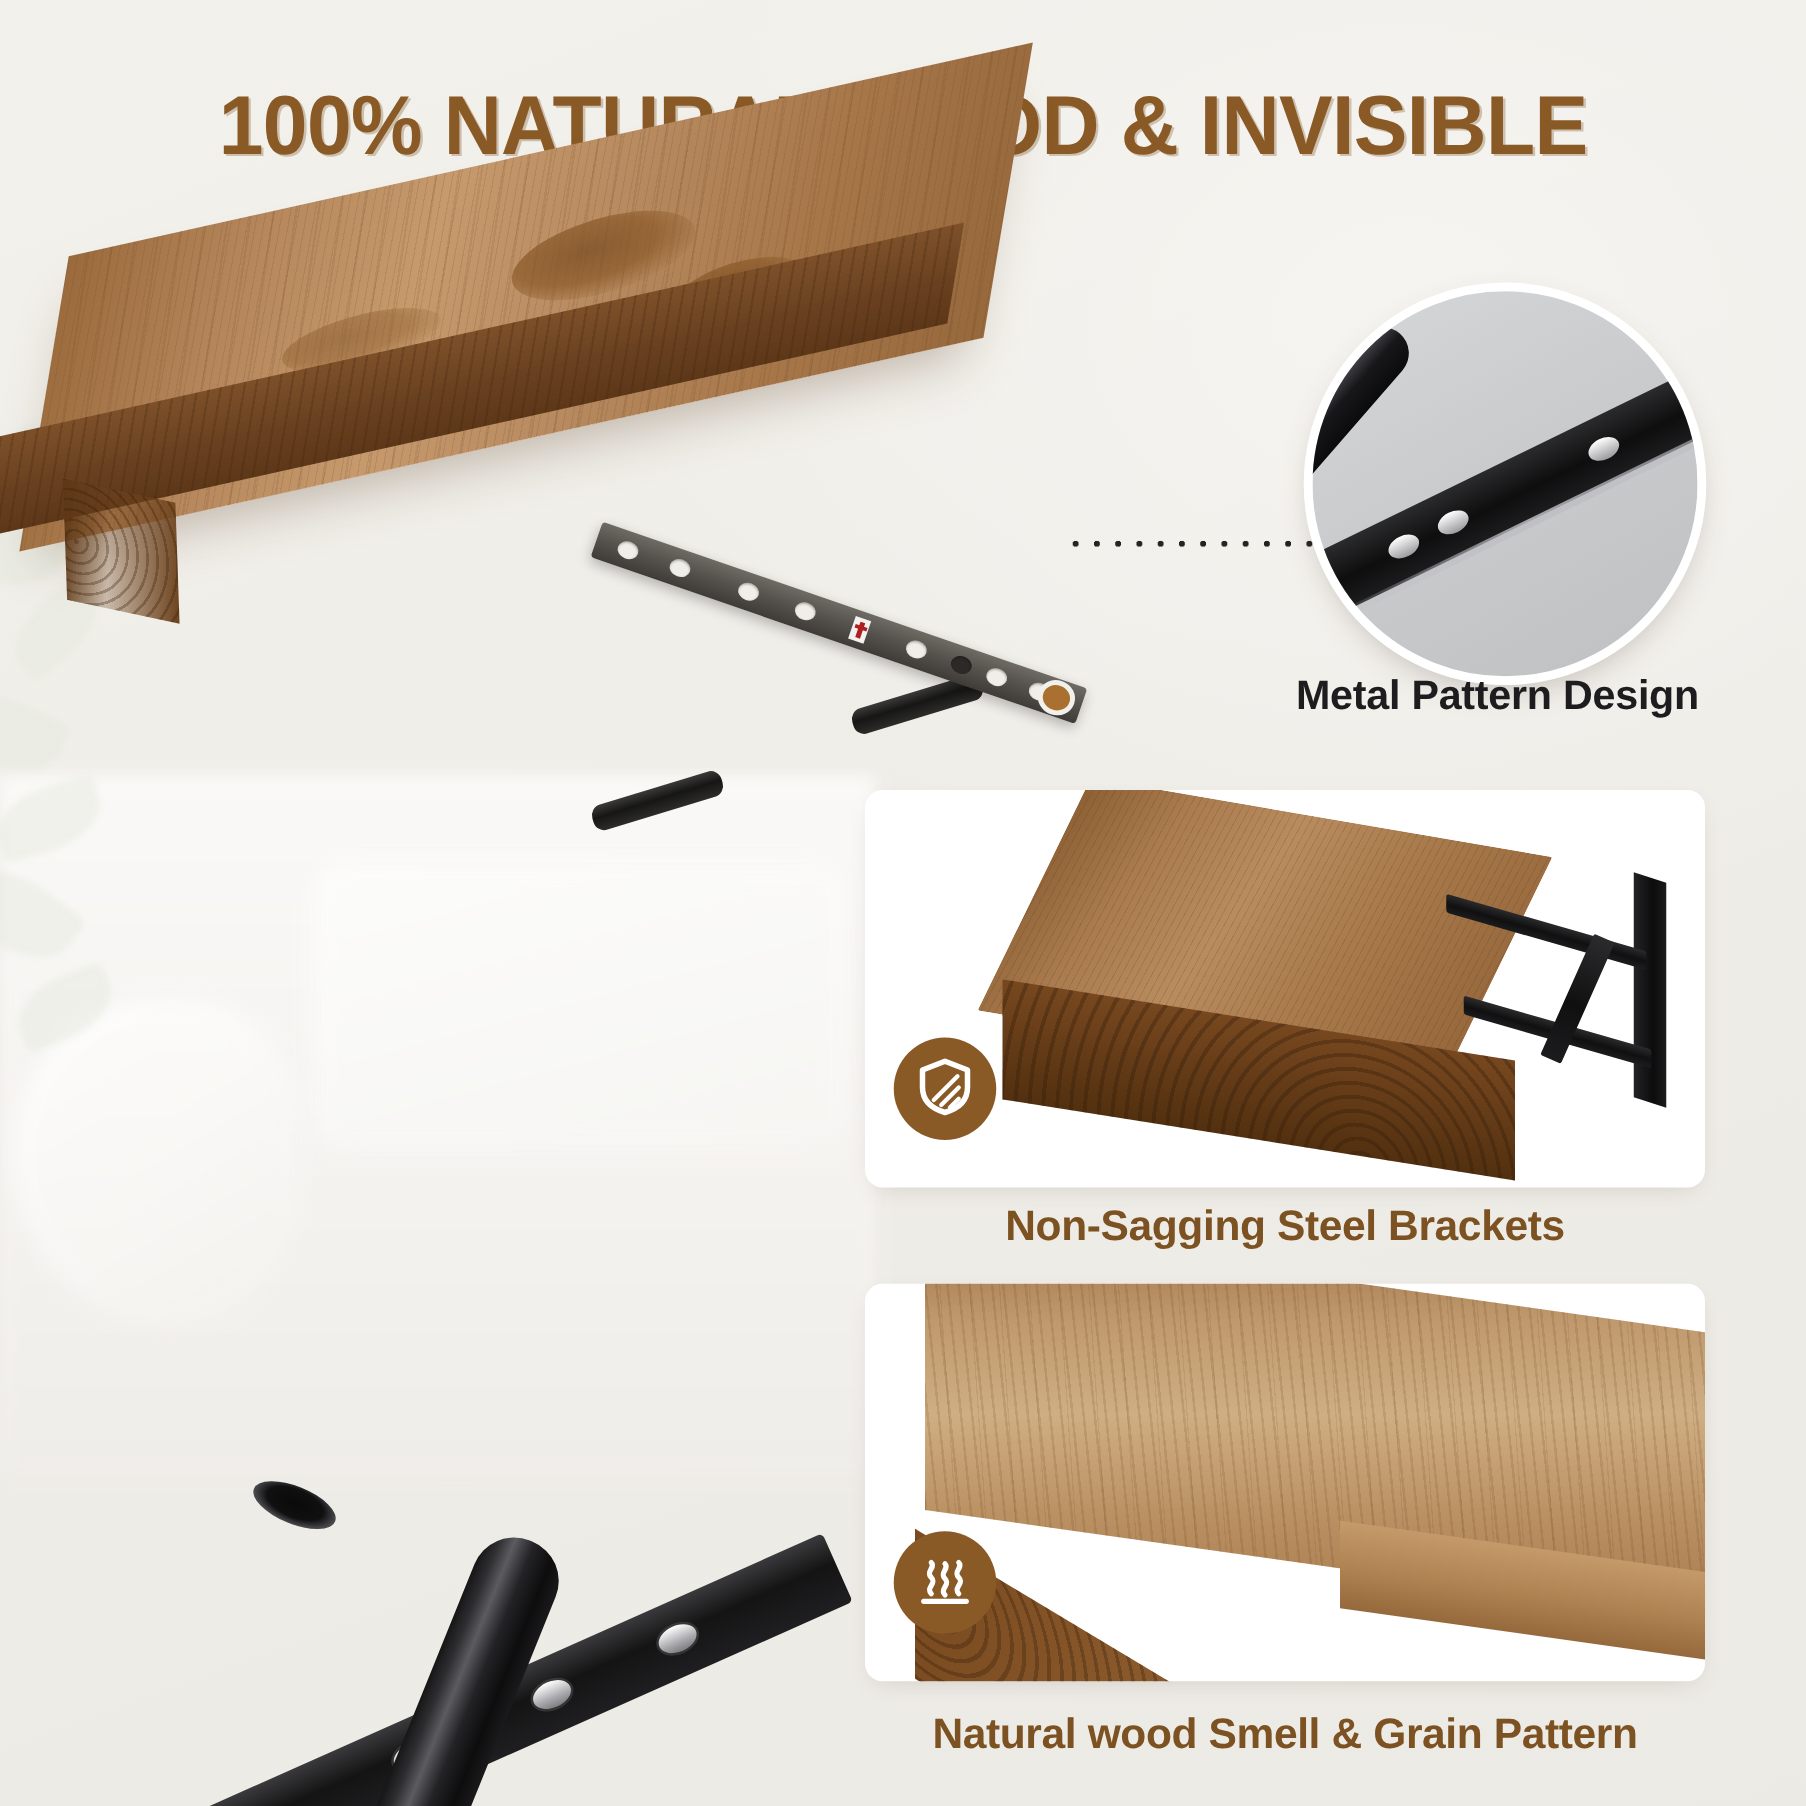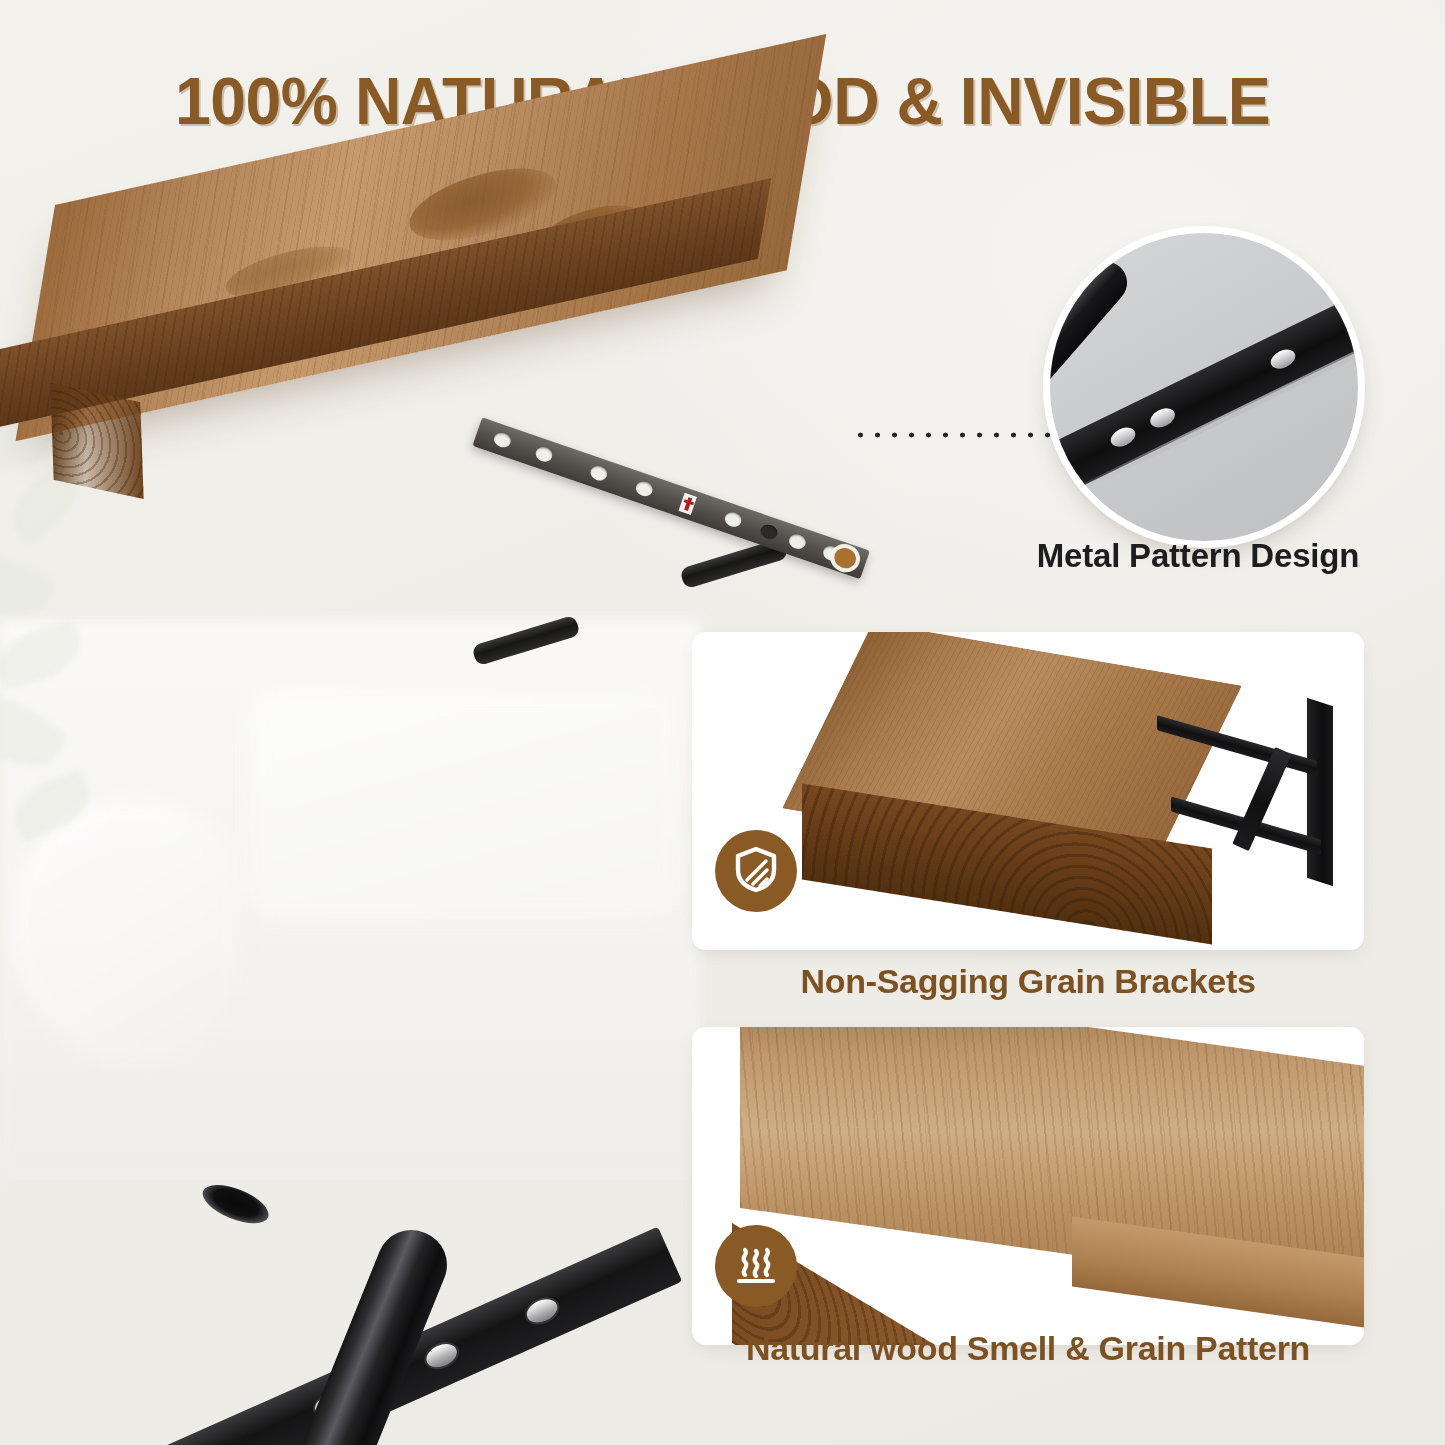--- a/index.html
+++ b/index.html
@@ -270,21 +270,21 @@
     position: absolute;
     left: 692px; width: 672px;
     text-align: center;
     font-weight: 800;
     font-size: 34px;
     color: #7d5222;
     letter-spacing: -0.3px;
     white-space: nowrap;
   }
   .caption-top { top: 962px; }
-  .caption-bot { top: 1329px; }
+  .caption-bot { top: 1368px; }
 
   .label-metal {
     position: absolute;
     left: 1000px; top: 537px; width: 396px;
     text-align: center;
     font-weight: 800;
     font-size: 33px;
     color: #1d1d1f;
     letter-spacing: -0.2px;
     white-space: nowrap;
@@ -446,21 +446,21 @@
           <g stroke="#ffffff" stroke-width="3.4" stroke-linecap="round">
             <line x1="14" y1="35" x2="33" y2="16"></line>
             <line x1="20" y1="39" x2="34" y2="25"></line>
             <line x1="27" y1="41" x2="34" y2="34"></line>
           </g>
         </svg>
       </span>
     </div>
   </div>
 
-  <div class="caption caption-top">Non-Sagging Grain Brackets</div>
+  <div class="caption caption-top">Non-Sagging Steel Brackets</div>
 
   <div class="card card-bot">
     <div class="slab-bot-face"></div>
     <div class="slab-bot-edge"></div>
     <div class="slab-bot-lip"></div>
     <div class="badge badge-bot">
       <span>
         <svg width="48" height="46" viewBox="0 0 48 46" aria-hidden="true">
           <g fill="none" stroke="#ffffff" stroke-width="4.2" stroke-linecap="round">
             <path d="M13 34 C8 29 18 26 13 21 C8 16 17 13 13 9"></path>

